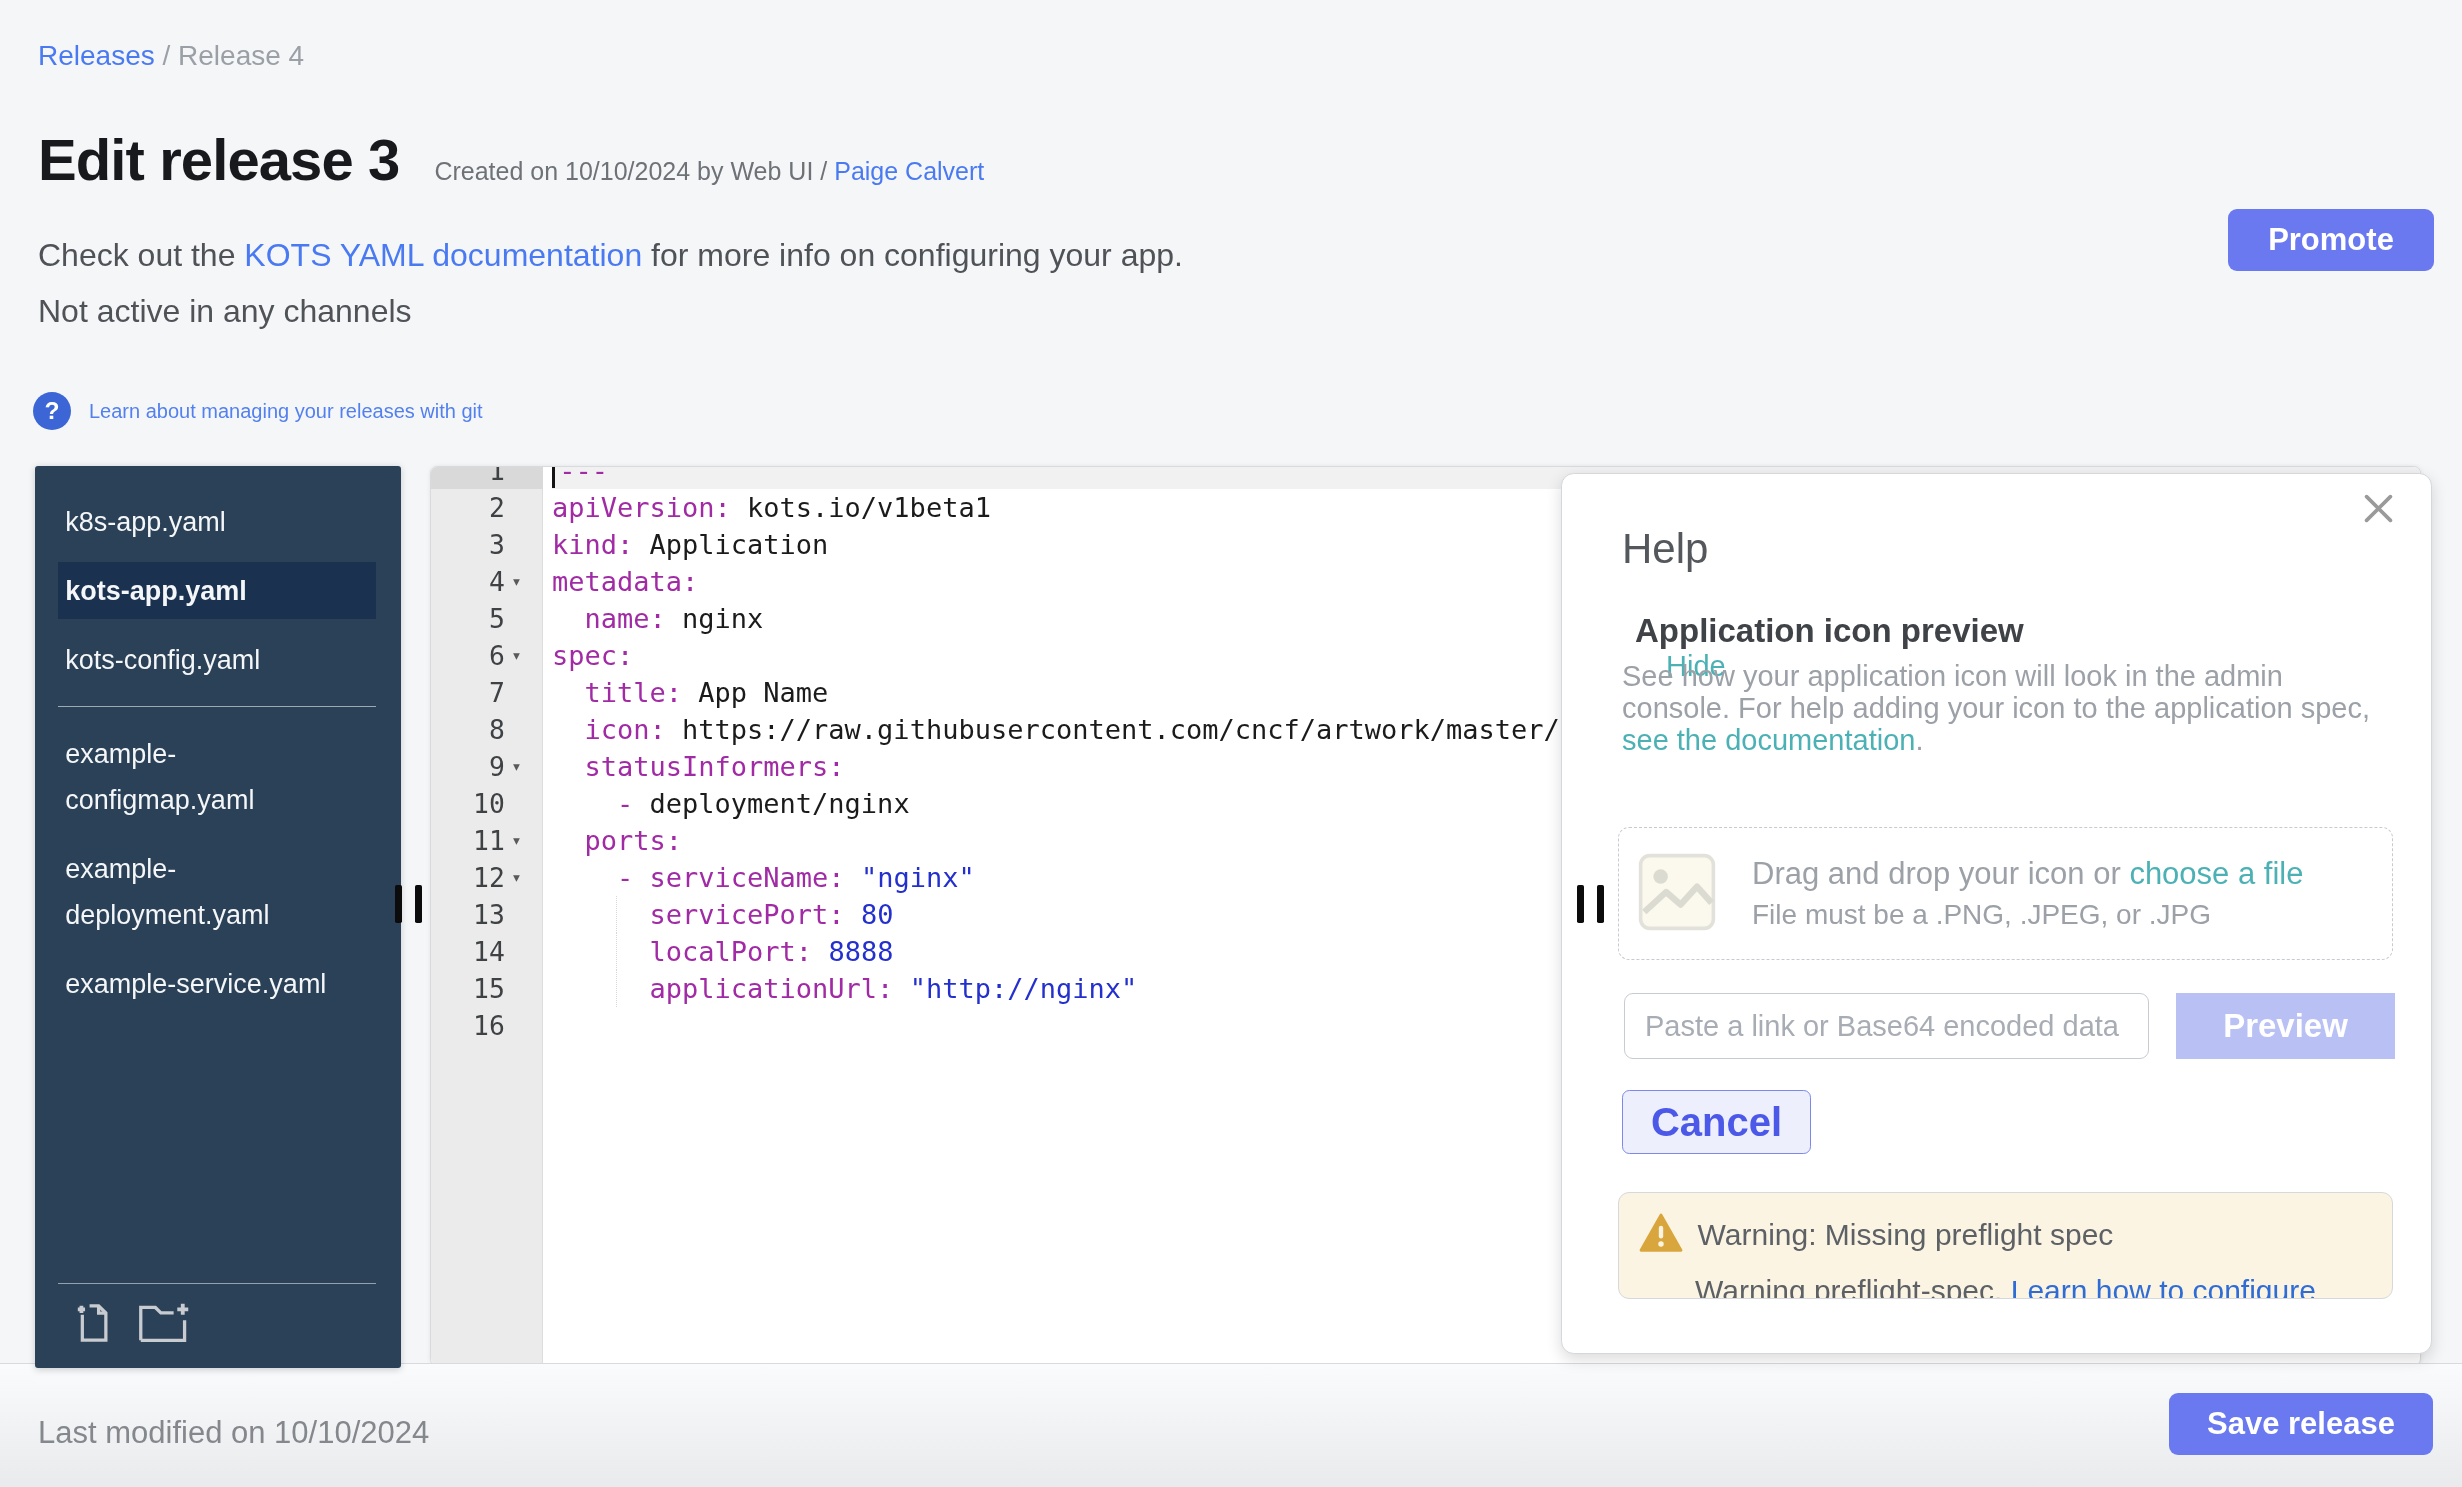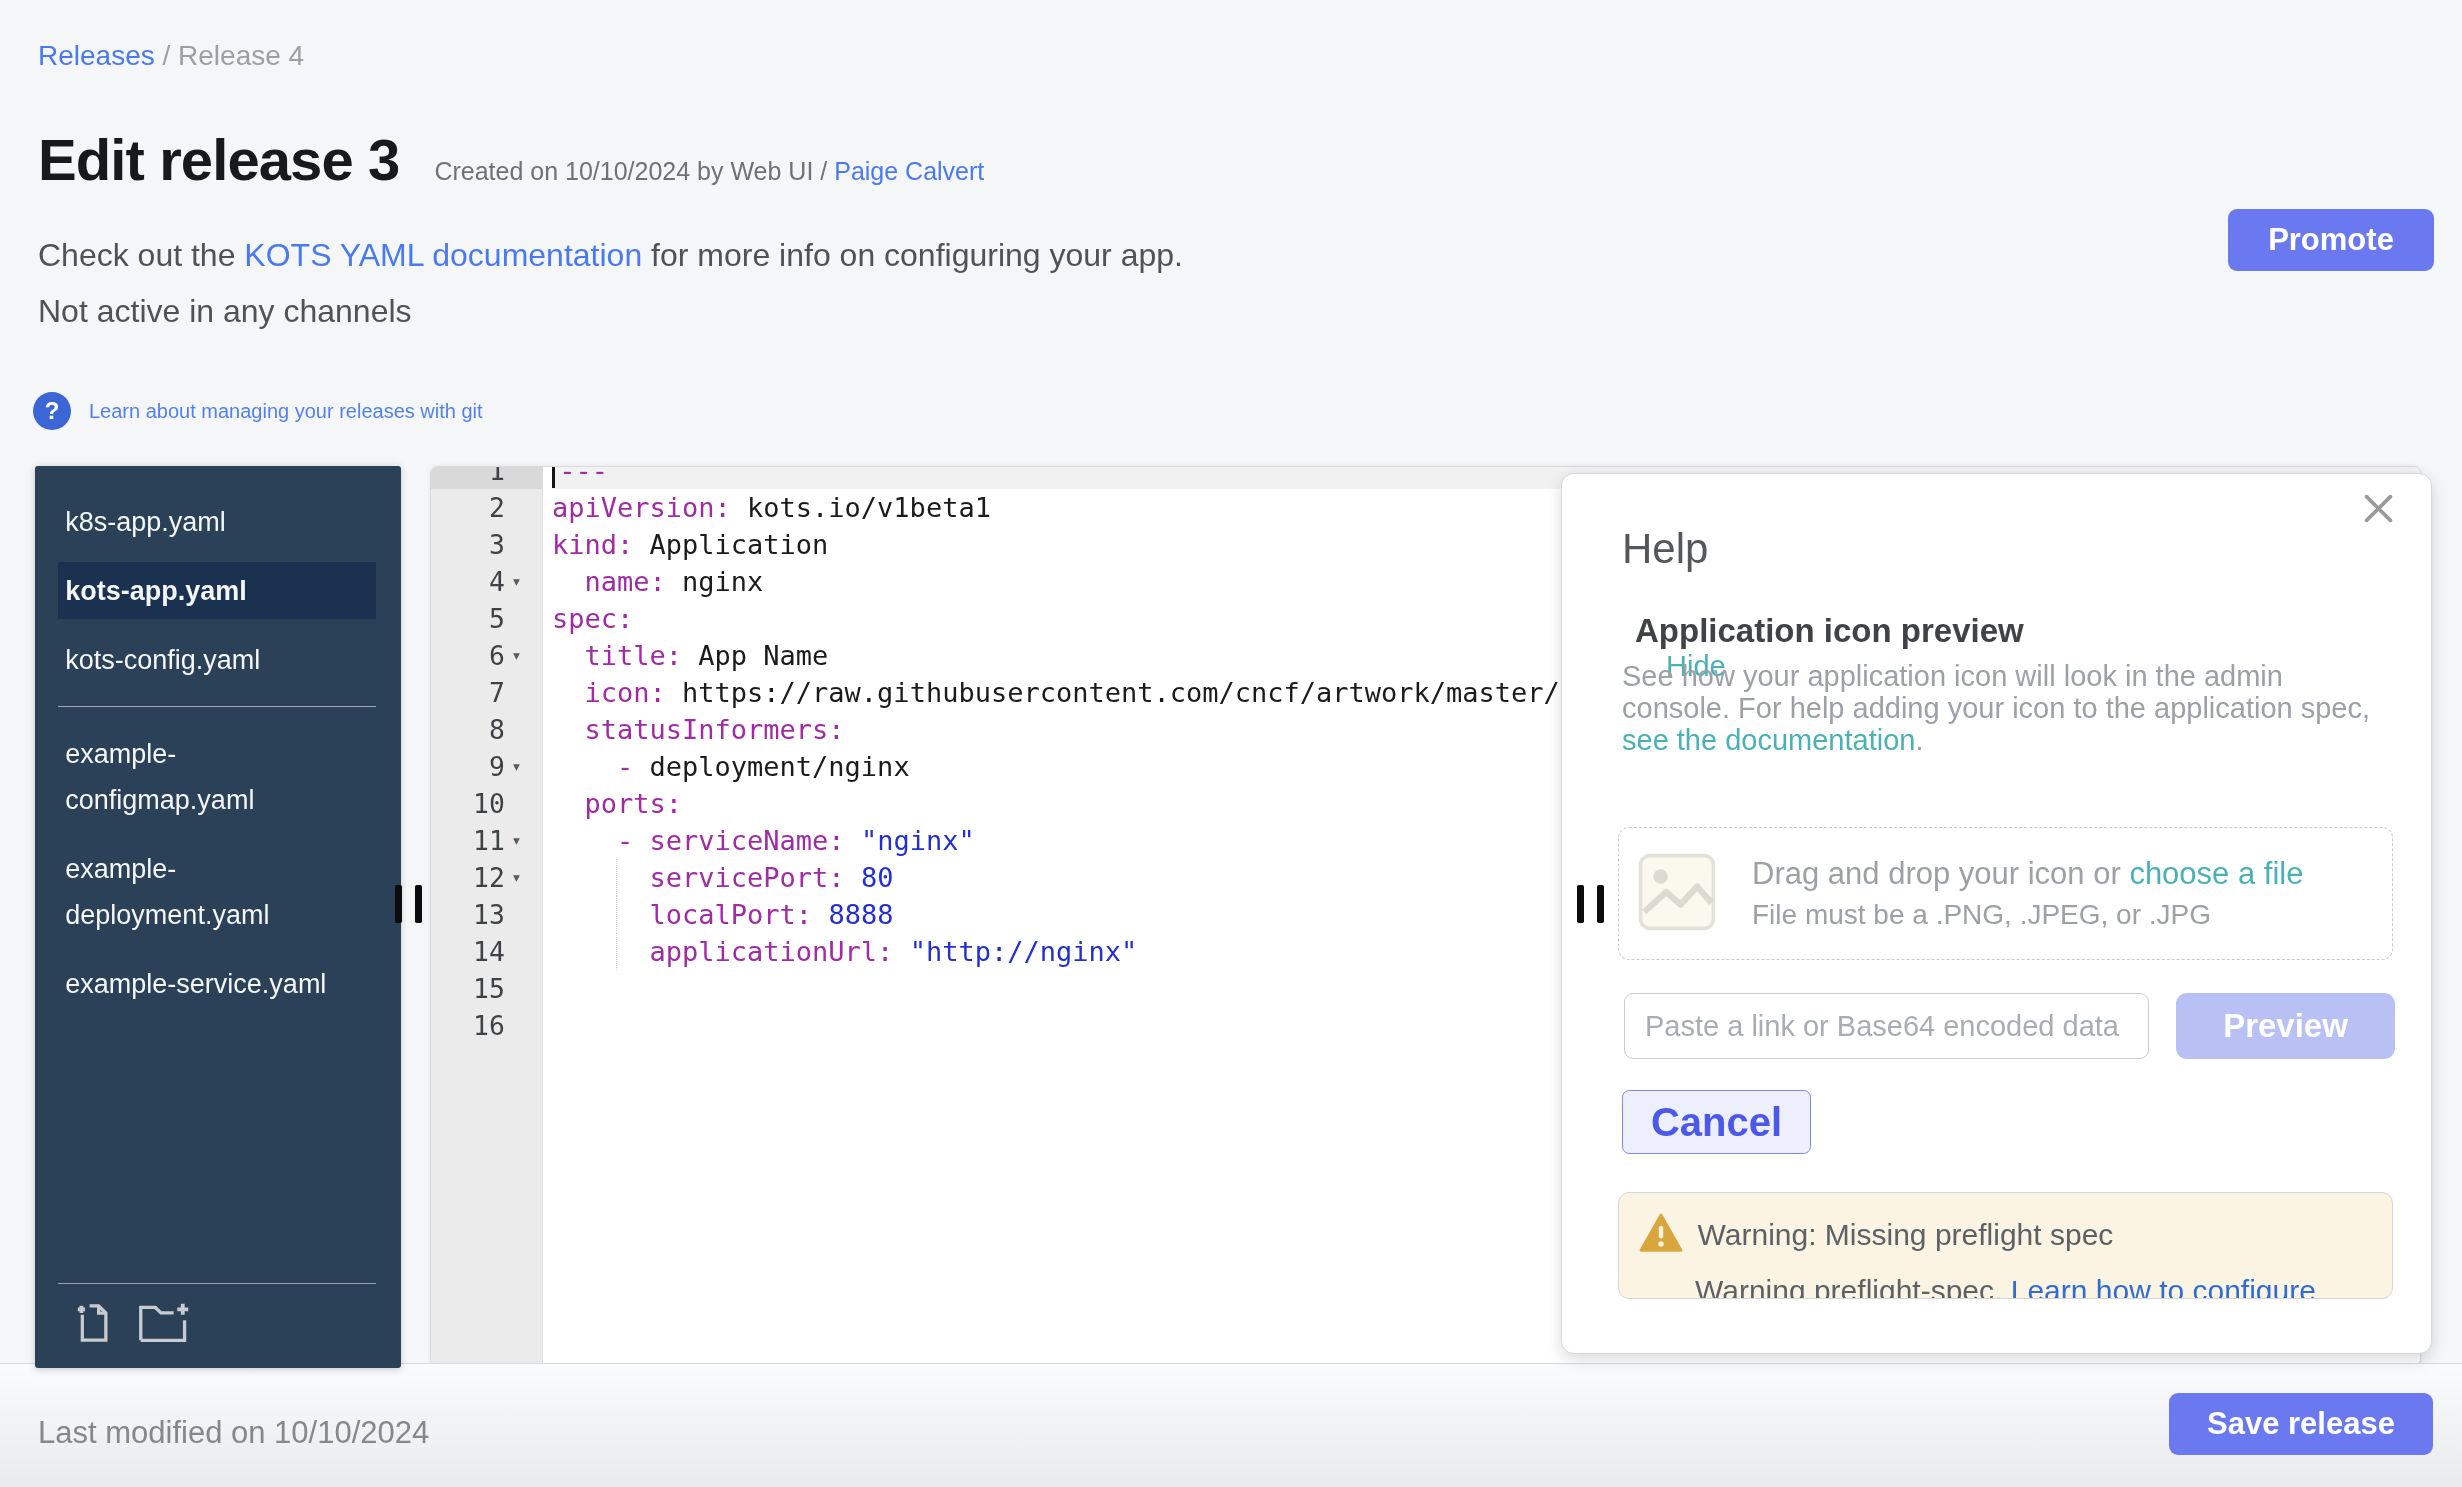--- a/index.html
+++ b/index.html
@@ -112,21 +112,21 @@
   .dz-main { font-size:31px; color:#9ca0a7; }
   .dz-hint { font-size:28px; color:#9ca0a7; margin-top:7.3px; }
   .url-row { position:absolute; left:62px; top:519px; right:38px; }
   .url-input {
     width:525px; height:66px; border:1.8px solid #c8cbd1; border-radius:9px;
     font-family:inherit; font-size:29px; color:#4f5256; padding:0 20px; background:#fff;
   }
   .url-input::placeholder { color:#a8acb4; }
   .preview-btn {
     position:absolute; left:552px; top:0; width:219px; height:66px;
-    background:#b9c0f4; color:#fff; border:none; border-radius:11px;
+    background:#b9c0f4; color:#fff; border:none; border-radius:0;
     font-family:inherit; font-size:33px; font-weight:700; cursor:default;
   }
   .cancel-btn {
     position:absolute; left:60px; top:616px; width:189px; height:64px;
     background:#edeffd; border:1.8px solid #7d88ec; border-radius:7.3px;
     color:#4b58e8; font-family:inherit; font-size:40px; font-weight:700; cursor:pointer;
   }
   .warning-box {
     position:absolute; left:56px; right:38px; top:718px; height:107px;
     background:#fbf4e2; border:0.9px solid #d5d8dc; border-radius:11px;
@@ -263,20 +263,21 @@
         </div>
         <div class="gutter-cell">
           <span>16</span>
           <span class="fold"></span>
         </div>
       </div>
     <div class="code-col" id="editor-code">
         <div class="code-line active"><span class="cursor"></span><span class="tok-key">---</span></div>
         <div class="code-line"><span class="tok-key">apiVersion:</span><span class="tok-val"> kots.io/v1beta1</span></div>
         <div class="code-line"><span class="tok-key">kind:</span><span class="tok-val"> Application</span></div>
+        <div class="code-line"><span class="tok-key">metadata:</span></div>
         <div class="code-line"><span class="tok-val">  </span><span class="tok-key">name:</span><span class="tok-val"> nginx</span></div>
         <div class="code-line"><span class="tok-key">spec:</span></div>
         <div class="code-line"><span class="tok-val">  </span><span class="tok-key">title:</span><span class="tok-val"> App Name</span></div>
         <div class="code-line"><span class="tok-val">  </span><span class="tok-key">icon:</span><span class="tok-val"> https://raw.githubusercontent.com/cncf/artwork/master/</span></div>
         <div class="code-line"><span class="tok-val">  </span><span class="tok-key">statusInformers:</span></div>
         <div class="code-line"><span class="tok-val">    </span><span class="tok-dash">- </span><span class="tok-val">deployment/nginx</span></div>
         <div class="code-line"><span class="tok-val">  </span><span class="tok-key">ports:</span></div>
         <div class="code-line"><span class="tok-val">    </span><span class="tok-dash">- </span><span class="tok-key">serviceName:</span><span class="tok-val"> </span><span class="tok-str">"nginx"</span></div>
         <div class="code-line guide"><span class="tok-val">      </span><span class="tok-key">servicePort:</span><span class="tok-val"> </span><span class="tok-num">80</span></div>
         <div class="code-line guide"><span class="tok-val">      </span><span class="tok-key">localPort:</span><span class="tok-val"> </span><span class="tok-num">8888</span></div>

